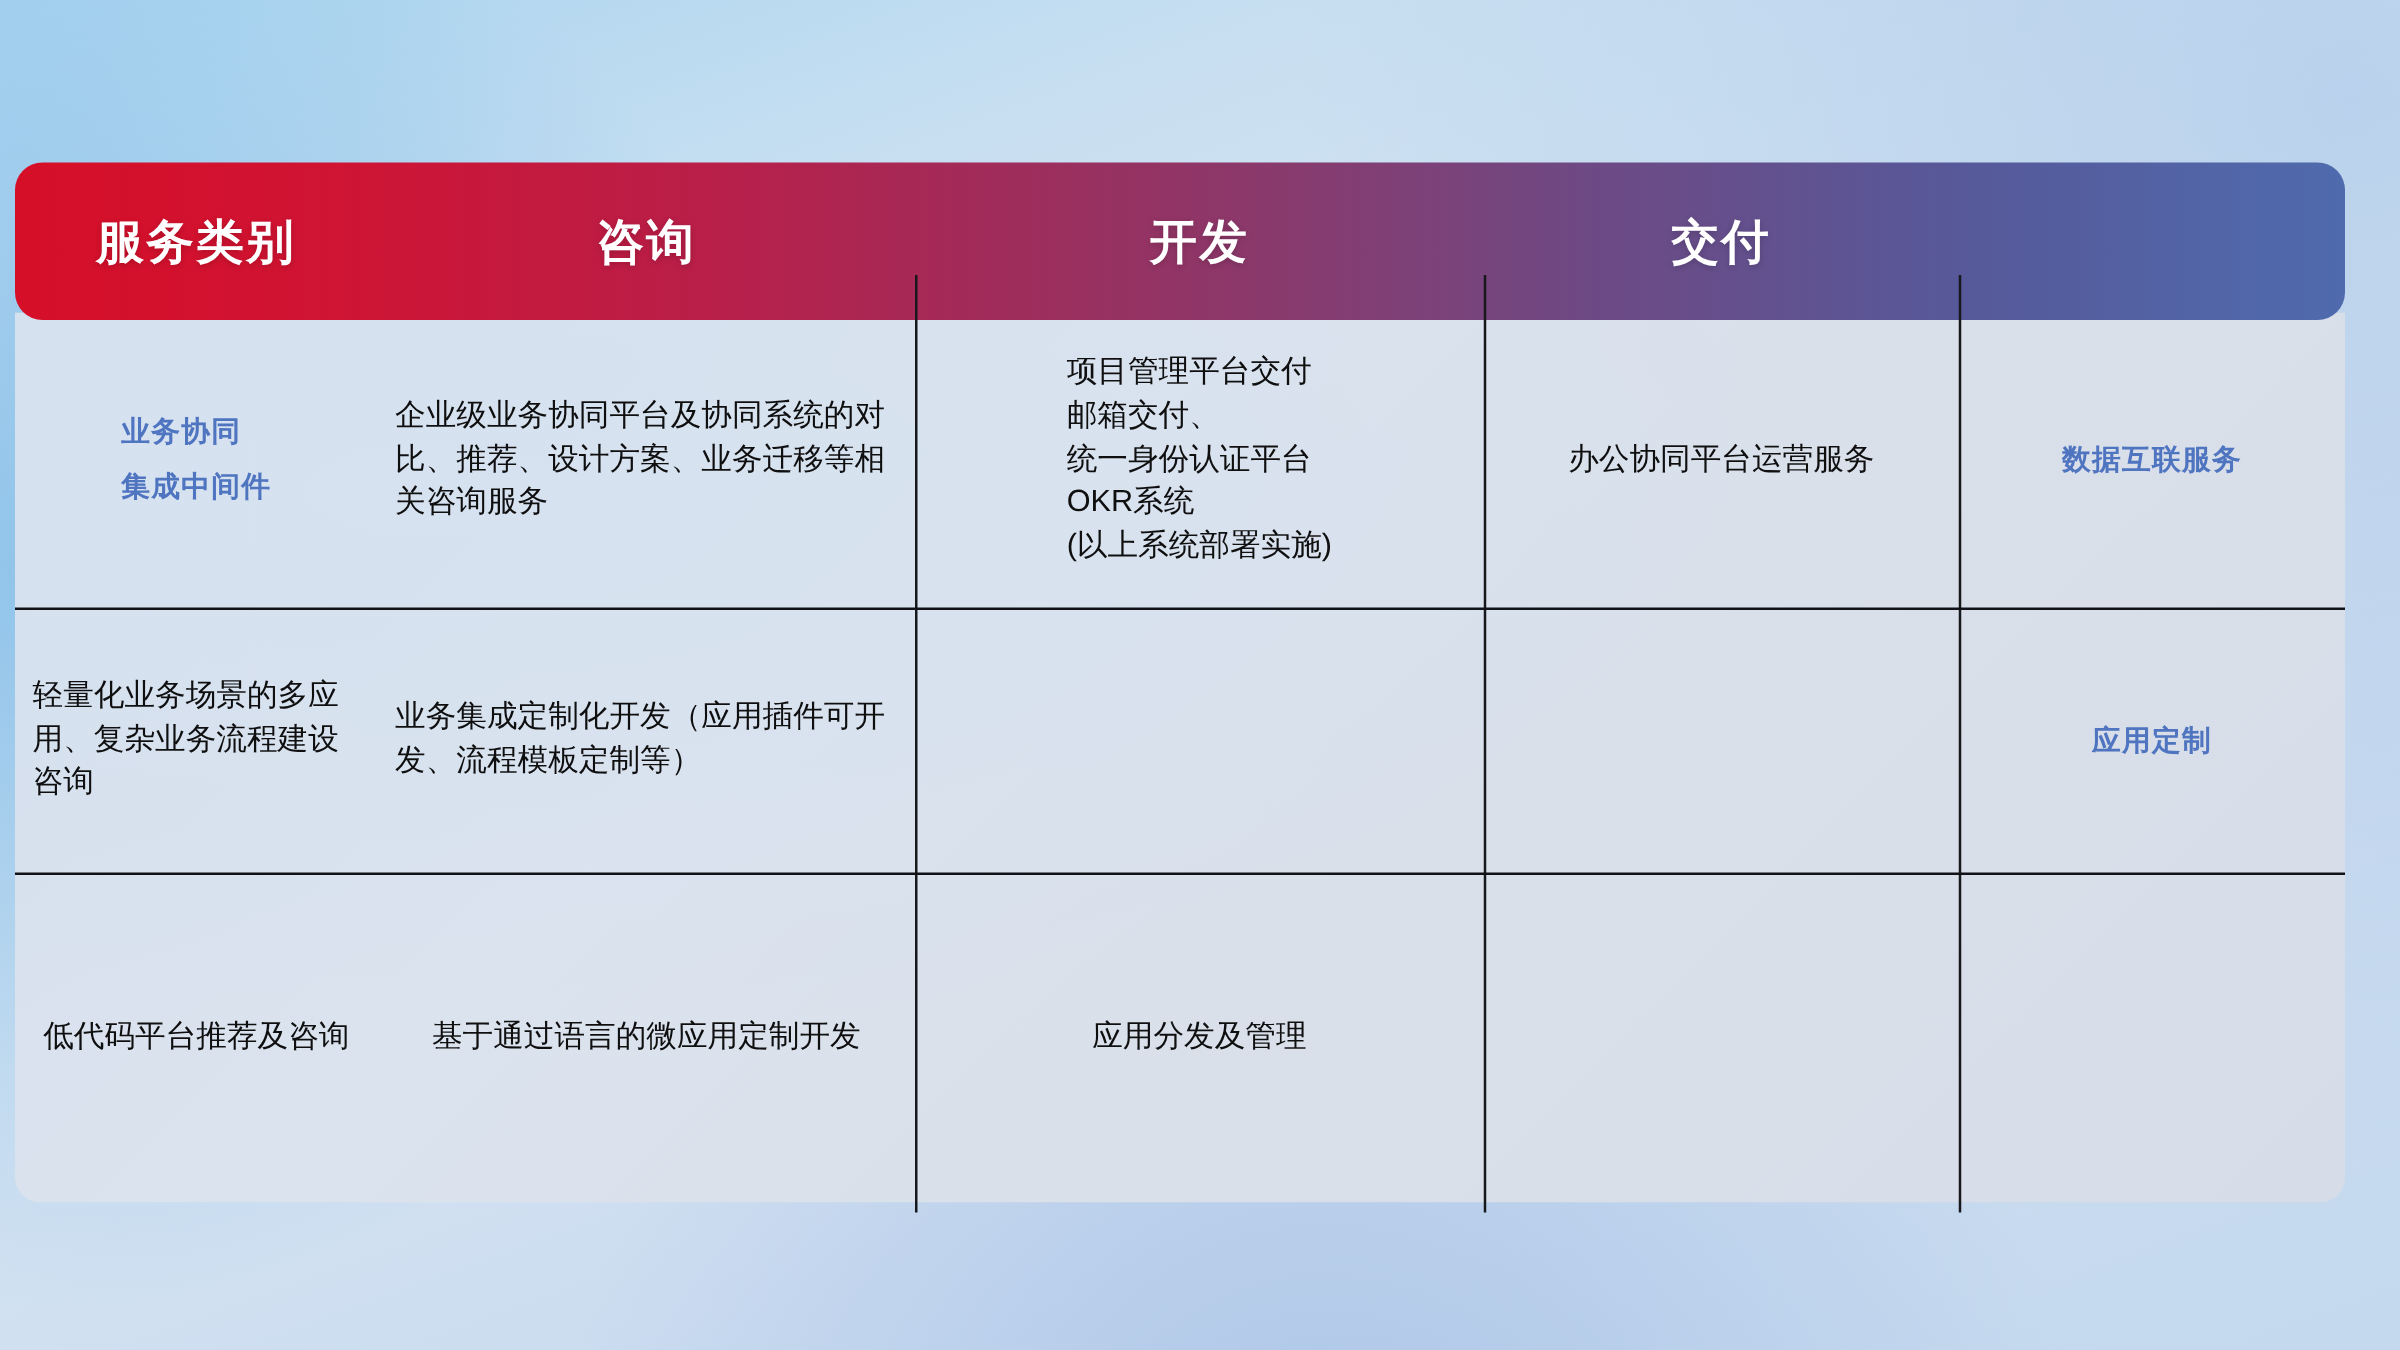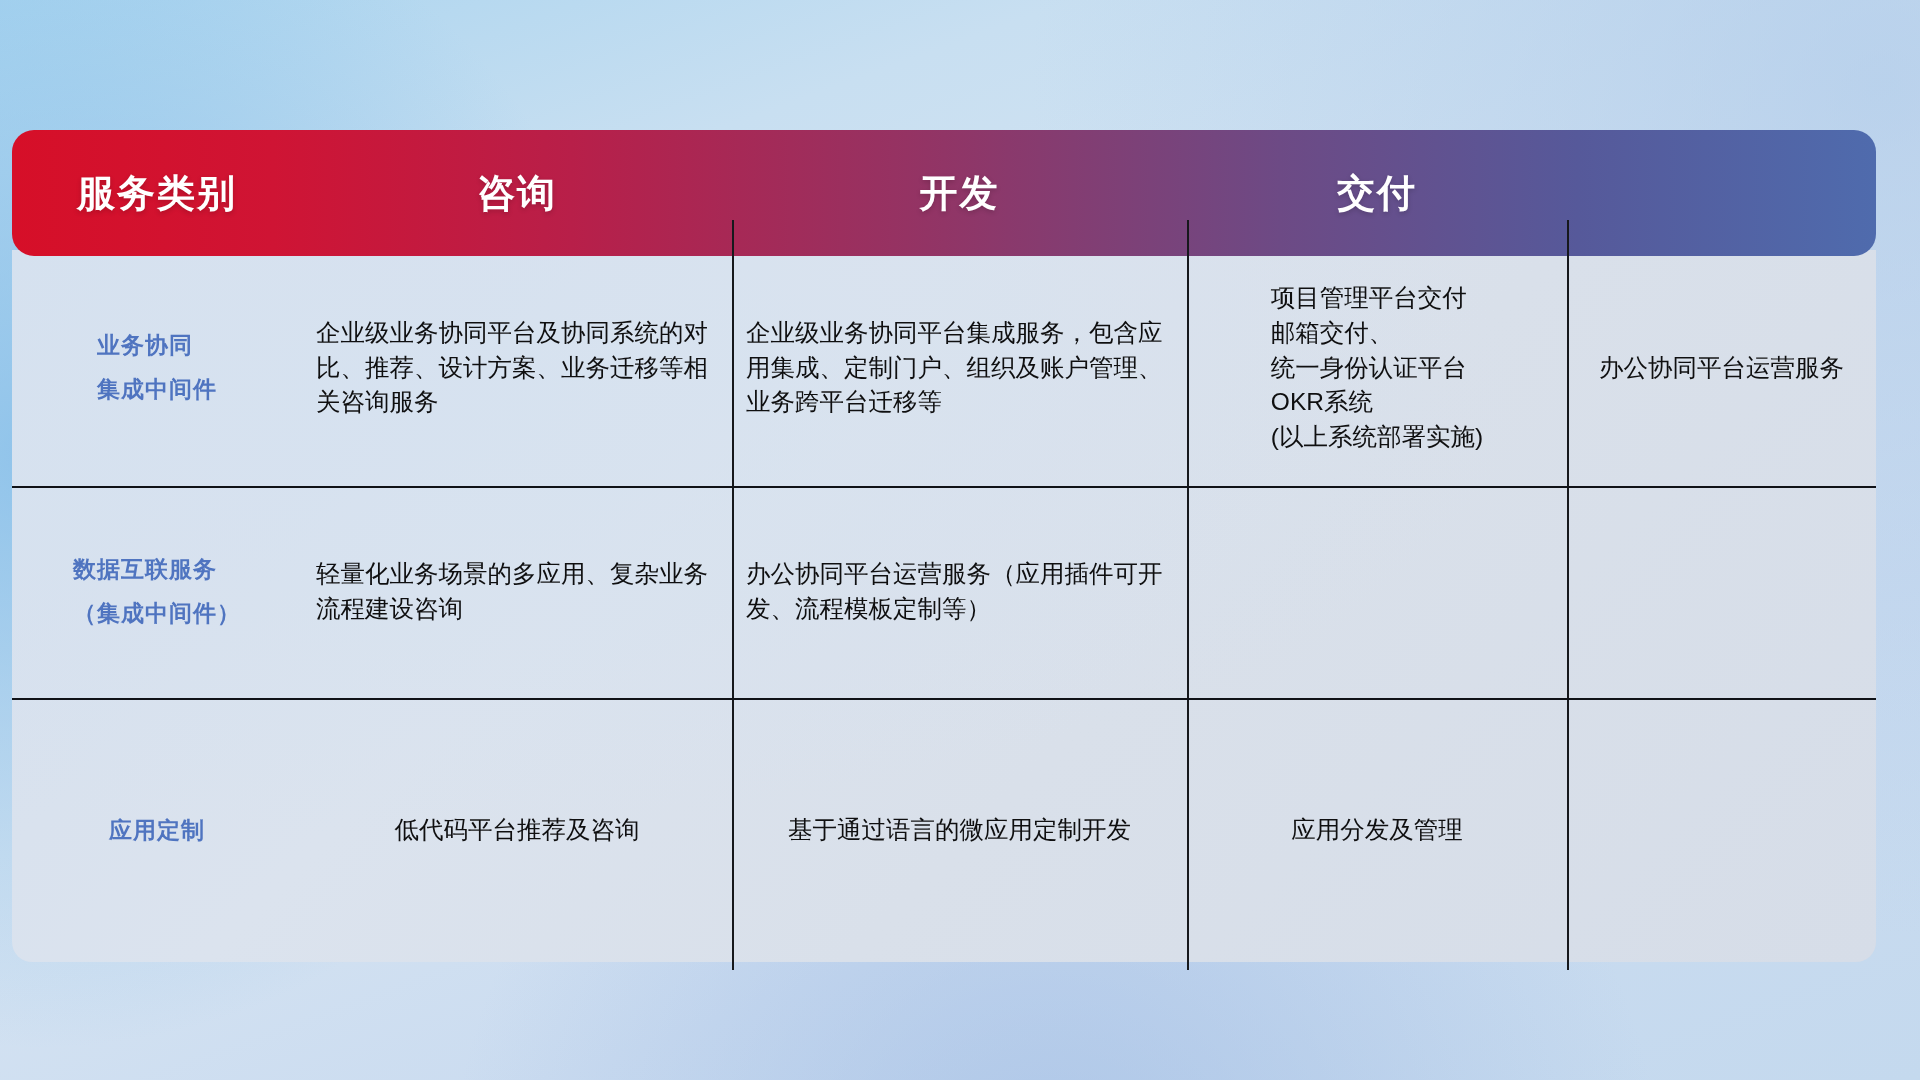--- a/index.html
+++ b/index.html
@@ -114,40 +114,38 @@
   <div class="tbody">
     <div class="grid">
 
       <div class="cell cat two-line">
         <div>
           <div>业务协同</div>
           <div>集成中间件</div>
         </div>
       </div>
       <div class="cell">企业级业务协同平台及协同系统的对比、推荐、设计方案、业务迁移等相关咨询服务</div>
-      <div class="cell">企业级业务协同平台集成服务，包含应用集成、定制门户、组织及账户管理、业务跨平台迁移等</div>
       <div class="cell">
         <div>
           <div>项目管理平台交付</div>
           <div>邮箱交付、</div>
           <div>统一身份认证平台</div>
           <div>OKR系统</div>
           <div>(以上系统部署实施)</div>
         </div>
       </div>
       <div class="cell">办公协同平台运营服务</div>
 
       <div class="cell cat two-line">
         <div>
           <div>数据互联服务</div>
-          <div>（集成中间件）</div>
         </div>
       </div>
       <div class="cell">轻量化业务场景的多应用、复杂业务流程建设咨询</div>
-      <div class="cell">办公协同平台运营服务（应用插件可开发、流程模板定制等）</div>
+      <div class="cell">业务集成定制化开发（应用插件可开发、流程模板定制等）</div>
       <div class="cell"></div>
       <div class="cell"></div>
 
       <div class="cell cat">
         <div>应用定制</div>
       </div>
       <div class="cell">低代码平台推荐及咨询</div>
       <div class="cell">
         <div>
           <div>基于通过语言的微应用定制开发</div>

